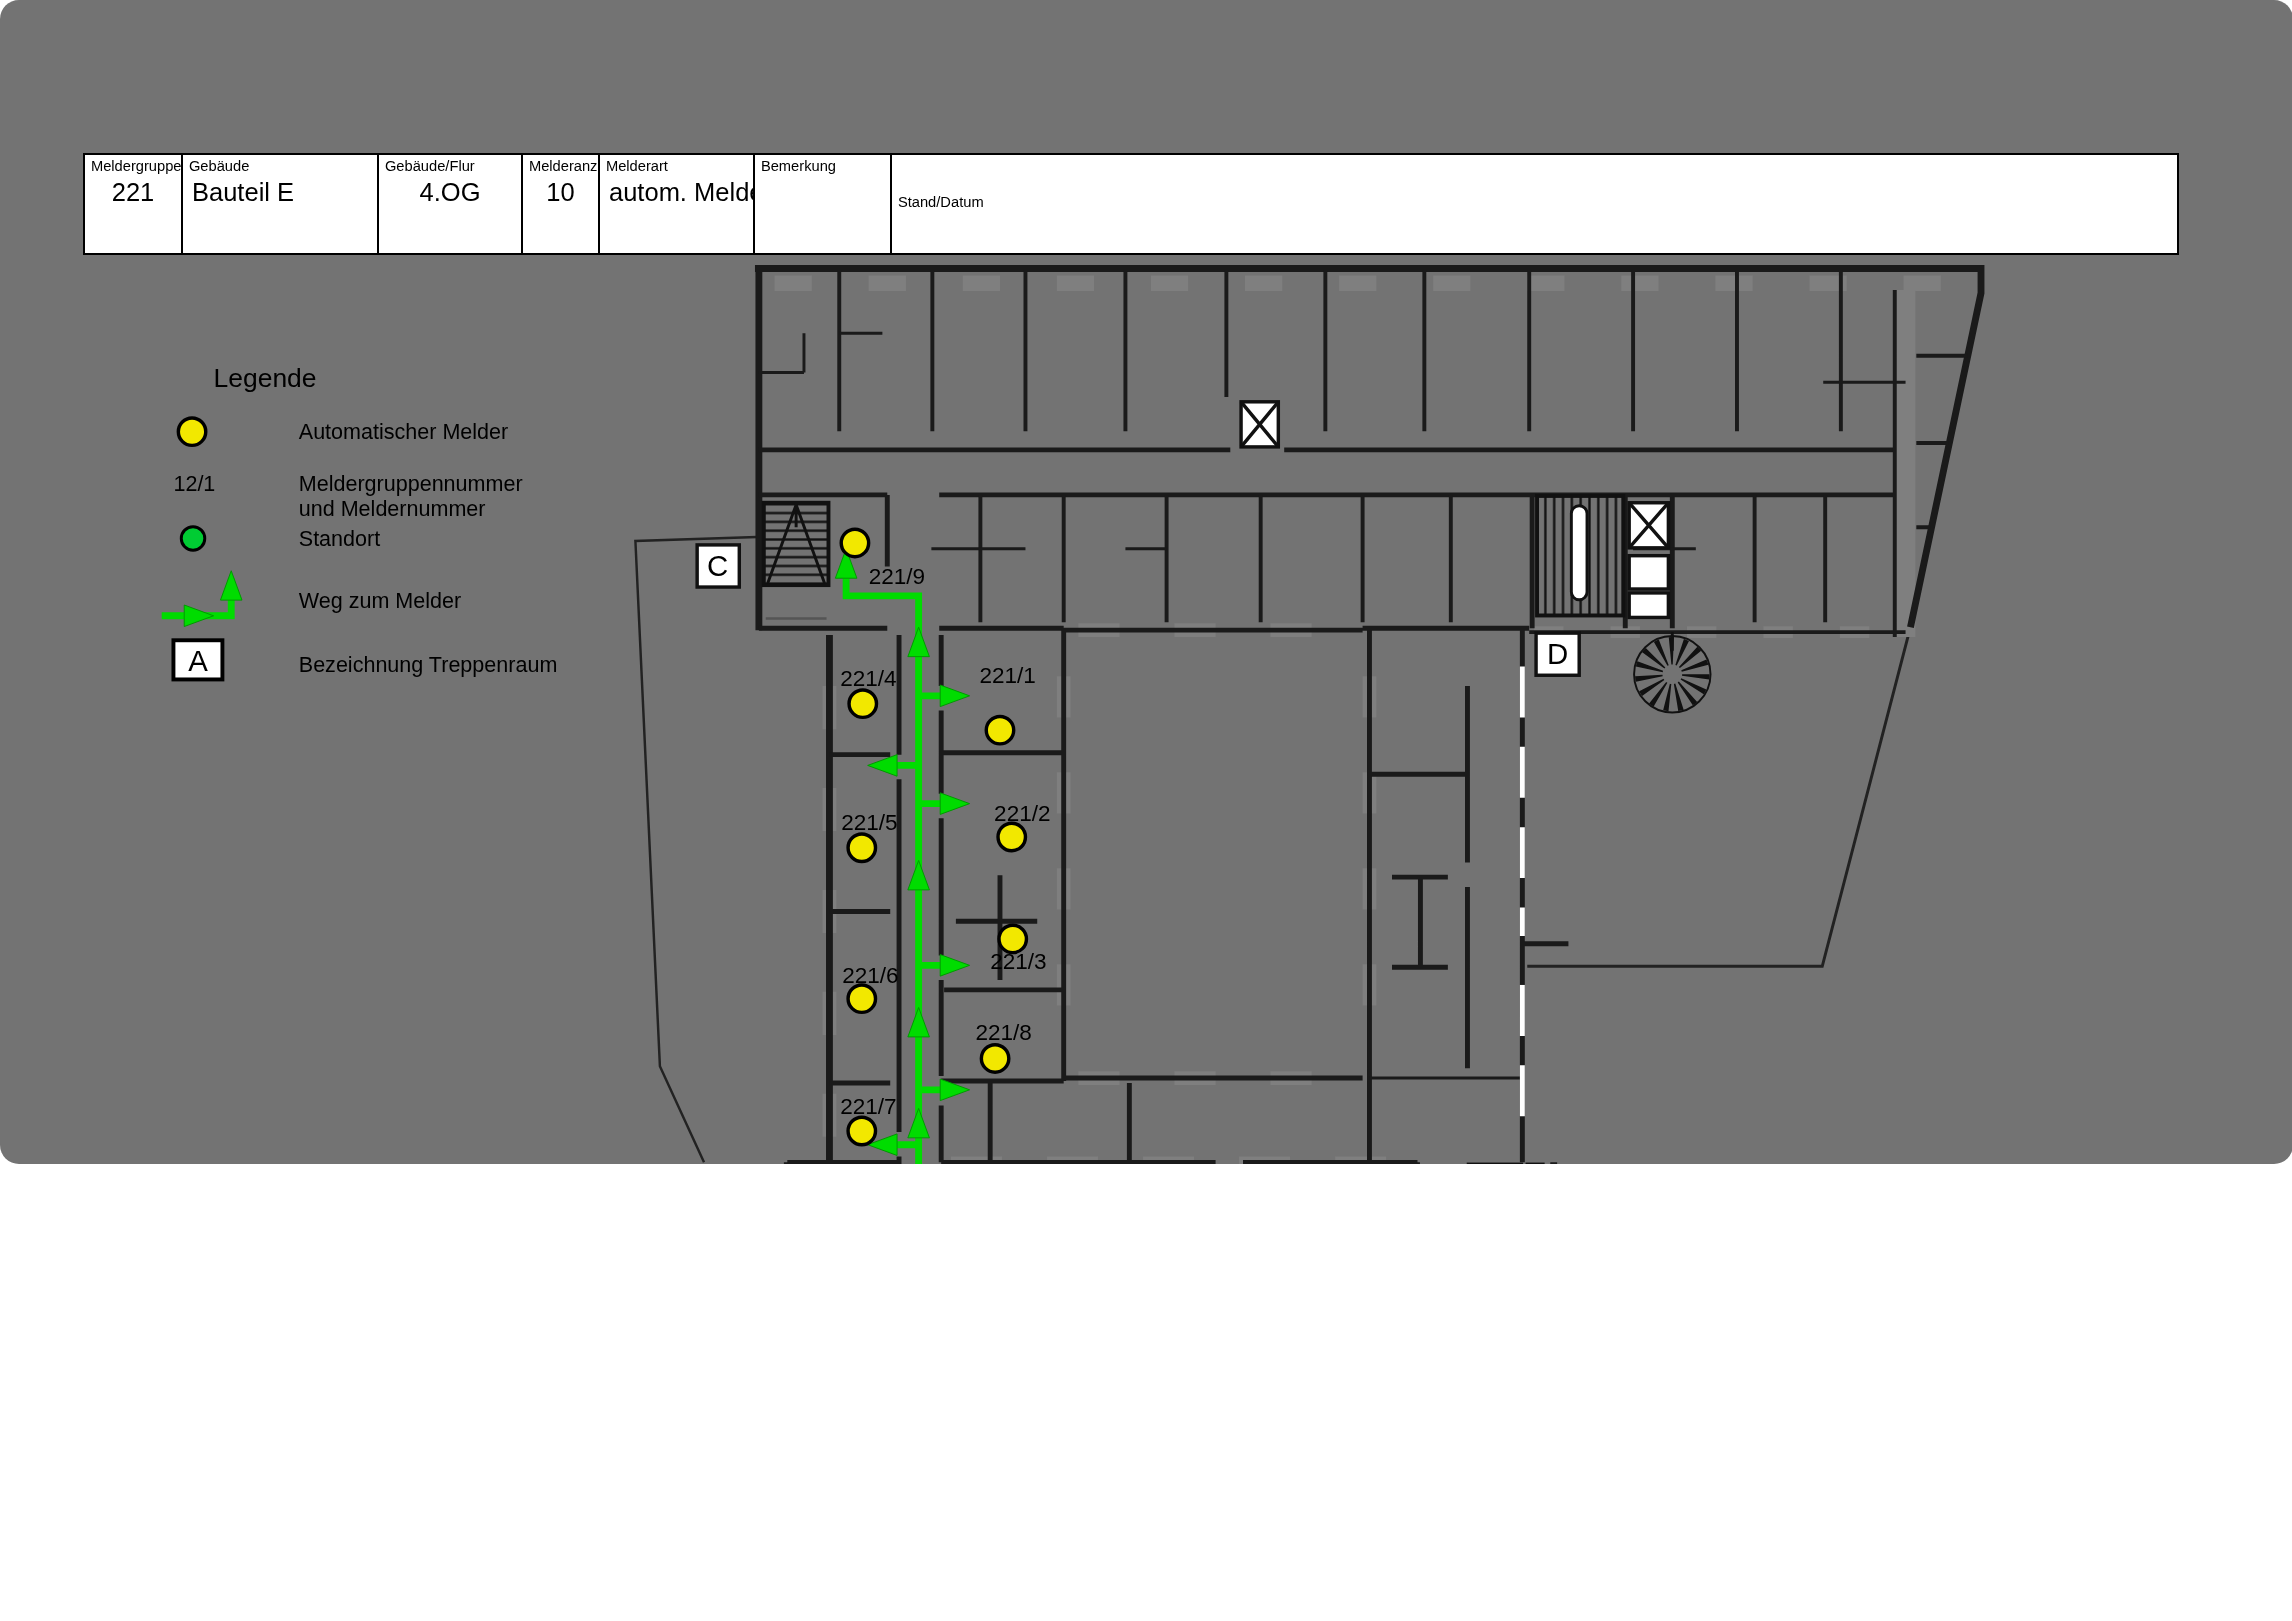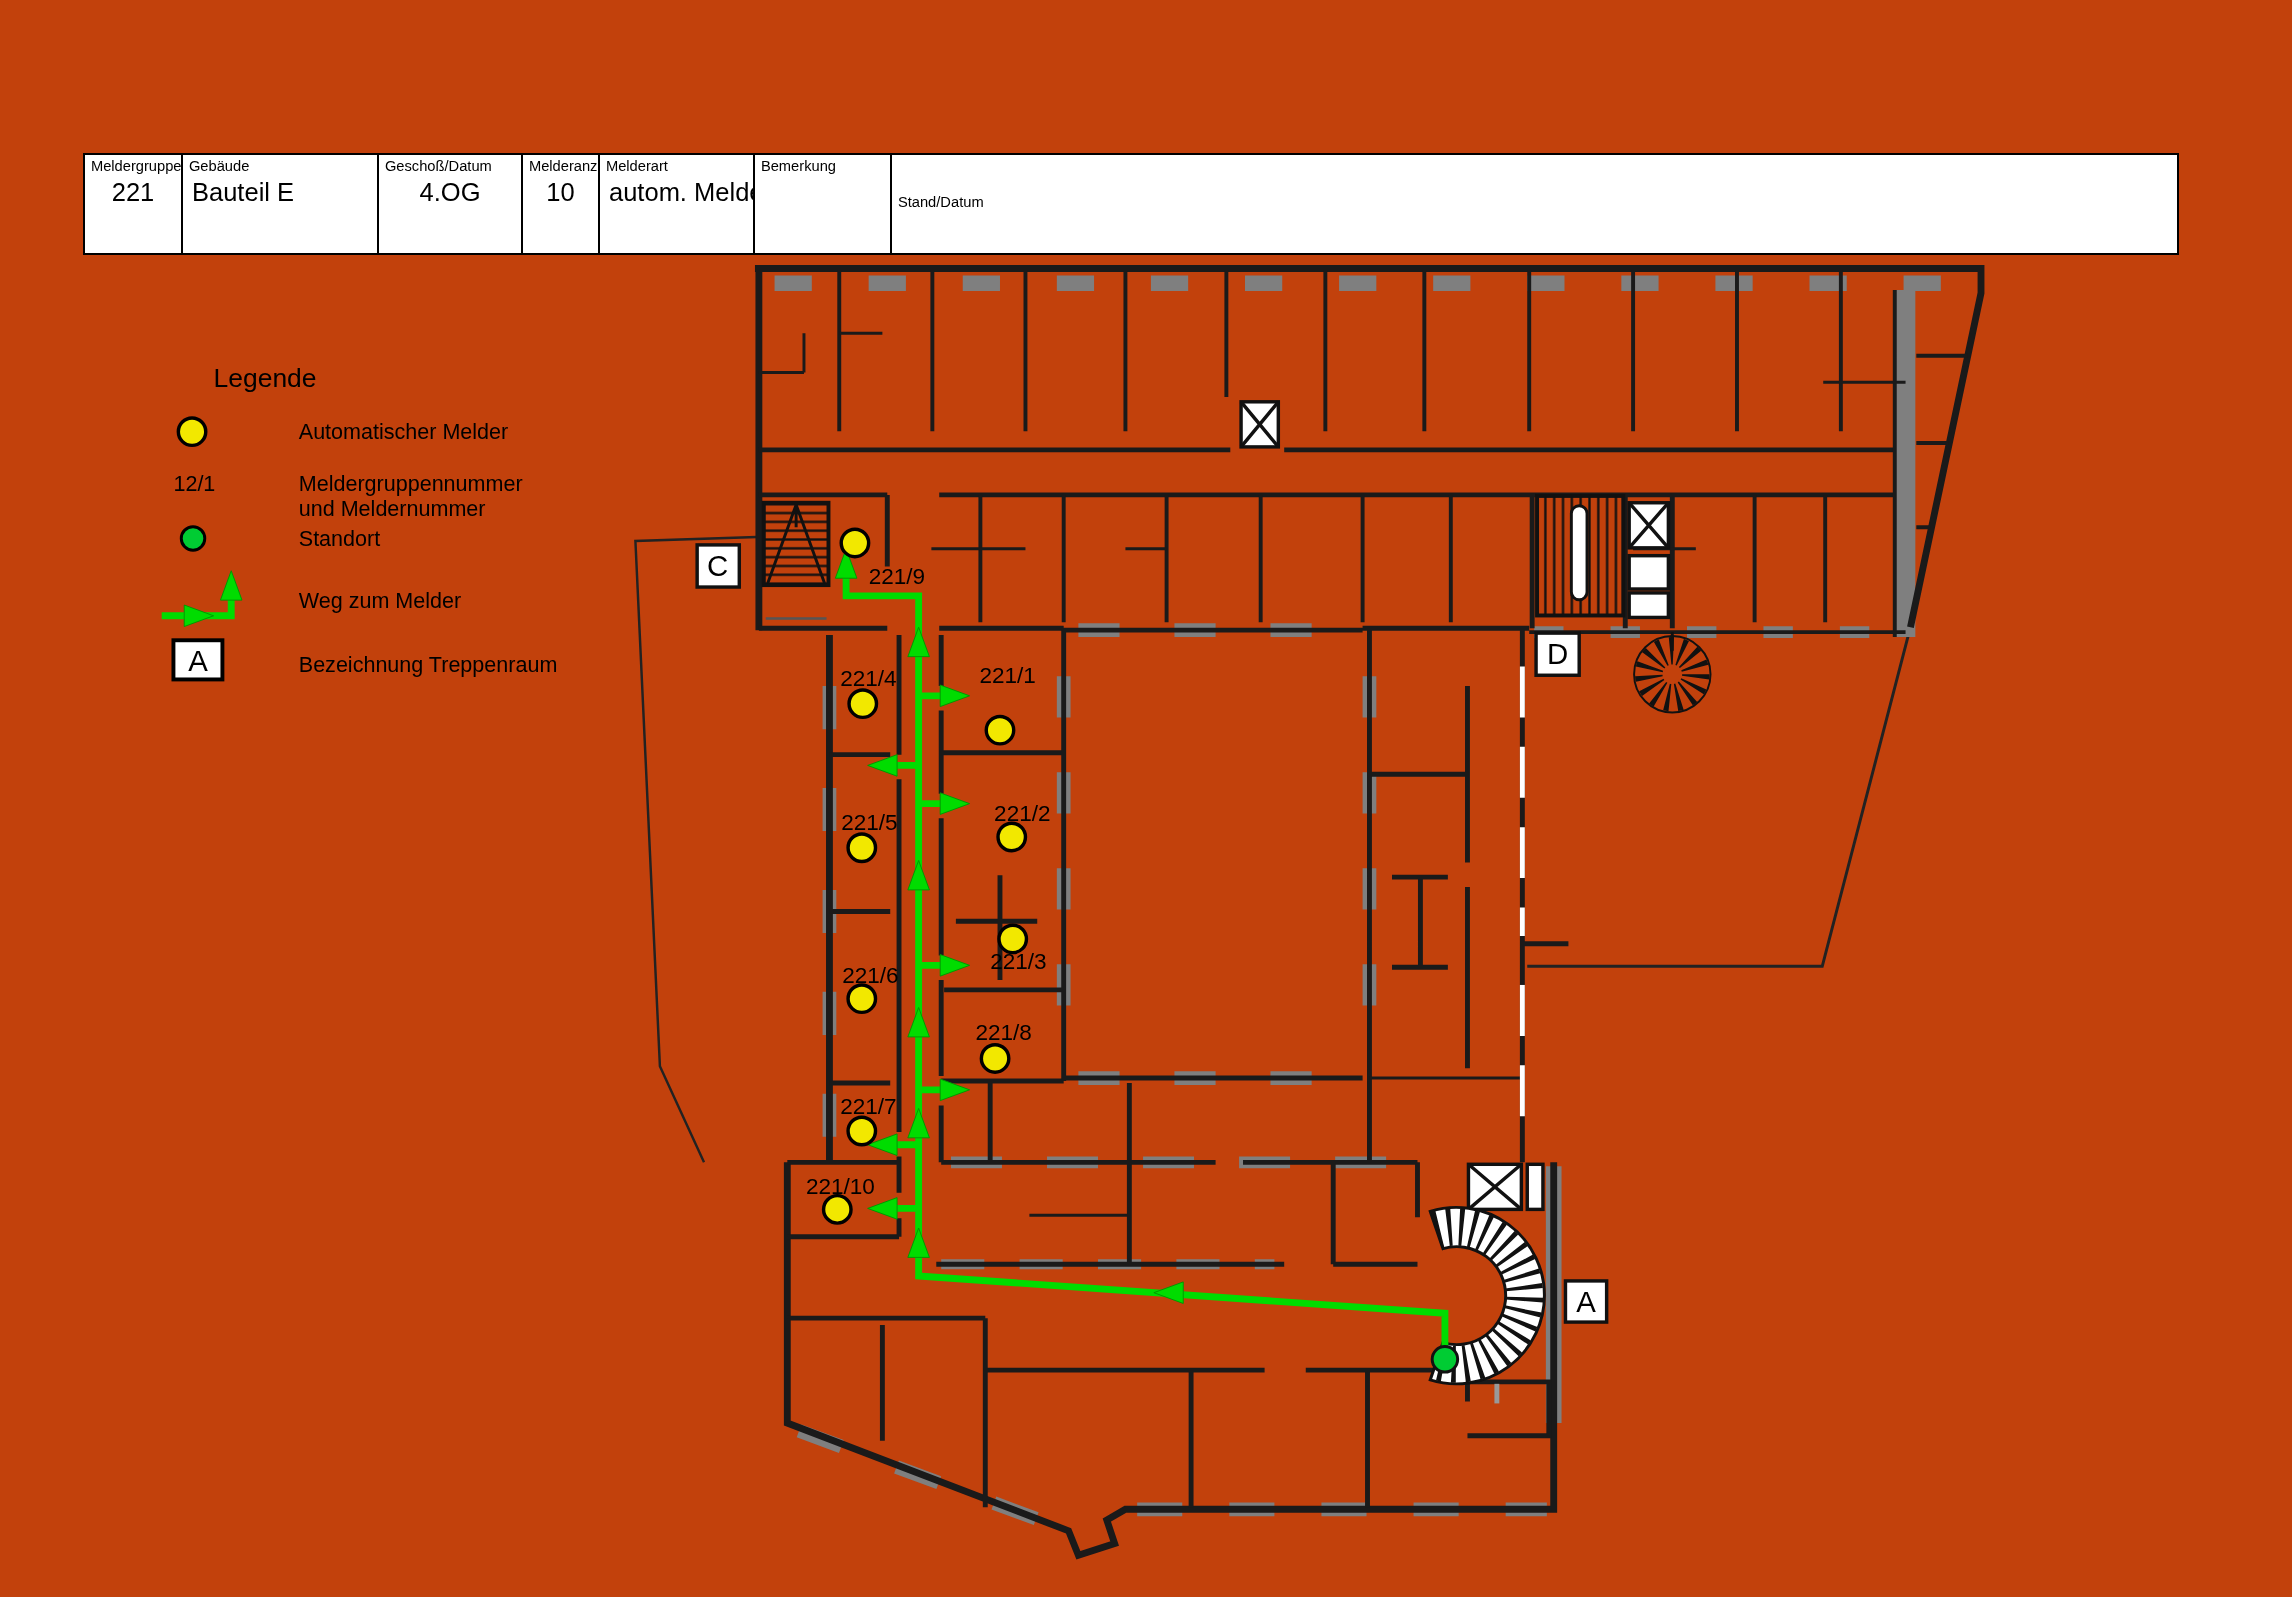--- a/index.html
+++ b/index.html
@@ -1,17 +1,17 @@
 <!DOCTYPE html>
 <html><head>
 <meta charset="utf-8">
 <style>
   html,body{margin:0;padding:0;background:#fff;}
-  .stage{position:relative;width:2293px;height:1597px;background:#c2410c;overflow:hidden;
-         font-family:"Liberation Sans",sans-serif;color:#000;}
+  .stage{position:relative;width:2293px;height:1164px;background:#737373;overflow:hidden;
+         font-family:"Liberation Sans",sans-serif;color:#000;border-radius:19px;}
   
   .hdr{position:absolute;left:83px;top:153px;width:2096px;height:102px;
        border:2.9px solid #000;display:flex;box-sizing:border-box;background:#fff;}
   .hcell{border-right:2px solid #000;box-sizing:border-box;height:100%;overflow:hidden;}
   .hcell:last-child{border-right:none;margin-top:36px;}
   .hlabel{font-size:14.7px;line-height:16.7px;padding:2.9px 0 0 5.9px;white-space:nowrap;}
   .hval{font-size:25.5px;line-height:27.4px;margin-top:4.9px;white-space:nowrap;}
   .val-center{text-align:center;}
   .val-left{padding-left:9px;text-align:left;}
   .w0{width:98px}.w1{width:196px}.w2{width:144px}.w3{width:726px}
@@ -28,21 +28,21 @@
   <div class="hdr">
     <div class="hcell w0">
       <div class="hlabel">Meldergruppe</div>
       <div class="hval val-center">221</div>
     </div>
     <div class="hcell w1">
       <div class="hlabel">Gebäude</div>
       <div class="hval val-left">Bauteil E</div>
     </div>
     <div class="hcell w2">
-      <div class="hlabel">Geschoß/Datum</div>
+      <div class="hlabel">Gebäude/Flur</div>
       <div class="hval val-center">4.OG</div>
     </div>
     <div class="hcell w4">
       <div class="hlabel">Melderanzahl</div>
       <div class="hval val-center">10</div>
     </div>
     <div class="hcell w5">
       <div class="hlabel">Melderart</div>
       <div class="hval val-left">autom. Melder</div>
     </div>

